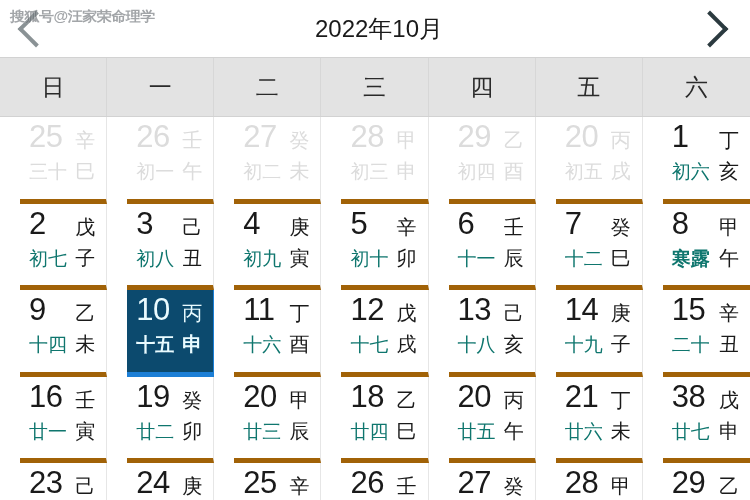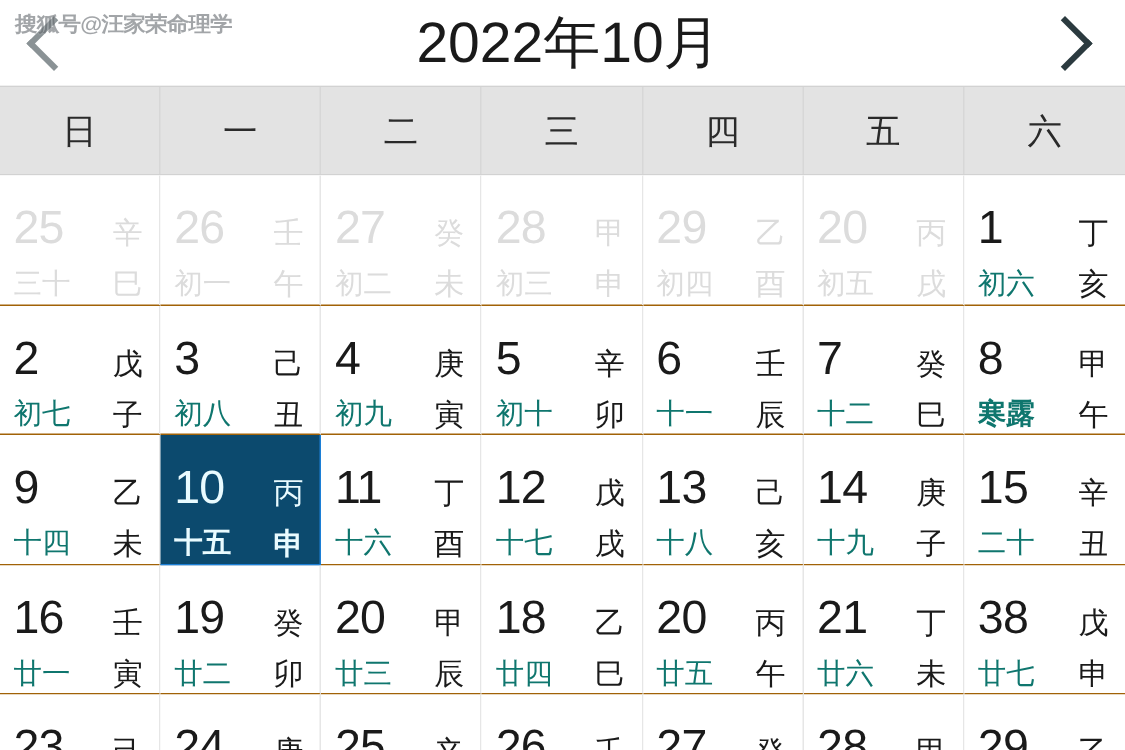--- a/index.html
+++ b/index.html
@@ -57,21 +57,21 @@
     border-top-width: 4px;
     transform: rotate(45deg);
   }
   .chev.left {
     border-left-width: 4px;
     border-bottom-width: 4px;
     transform: rotate(45deg);
     opacity: 0.55;
   }
   .title {
-    font-size: 38px;
+    font-size: 24px;
     color: #1a1a1a;
     letter-spacing: 0px;
     line-height: 1;
     font-weight: 400;
     white-space: nowrap;
     margin-left: 8px;
   }
 
   
   .watermark {
@@ -114,38 +114,40 @@
   .grid {
     display: grid;
     grid-template-columns: repeat(7, 1fr);
     grid-auto-rows: 86.5px;
     background: #ffffff;
   }
   .cell {
     position: relative;
     box-sizing: border-box;
     border-right: 1px solid #e6e6e6;
-    border-bottom: 1px solid #a16207;
-    padding: 16px 9px 4px 9px;
+    border-bottom: 5px solid #a16207;
+    padding: 1px 9px 4px 9px;
     background: #ffffff;
     overflow: hidden;
+    margin-left: 20px;
   }
   .cell:nth-child(7n) { border-right: none; }
 
   .cell .row-top {
     display: flex;
     align-items: baseline;
     justify-content: space-between;
     height: 40px;
   }
   .cell .row-bot {
     display: flex;
-    align-items: flex-end;
+    align-items: center;
     justify-content: space-between;
     height: 30px;
+    font-family: Liberation Mono, monospace;
   }
 
   .gdate {
     font-size: 31px;
     line-height: 38px;
     color: #1a1a1a;
     font-weight: 400;
     letter-spacing: -0.5px;
   }
   .stem {

